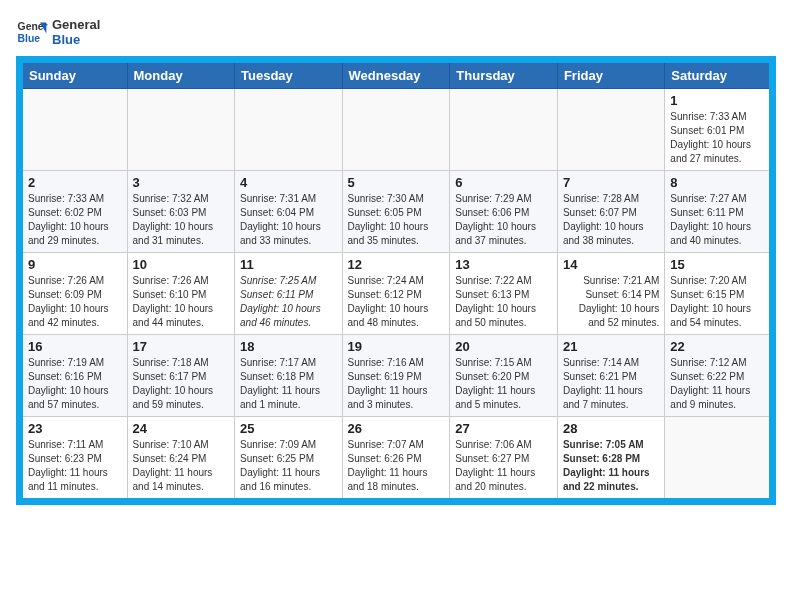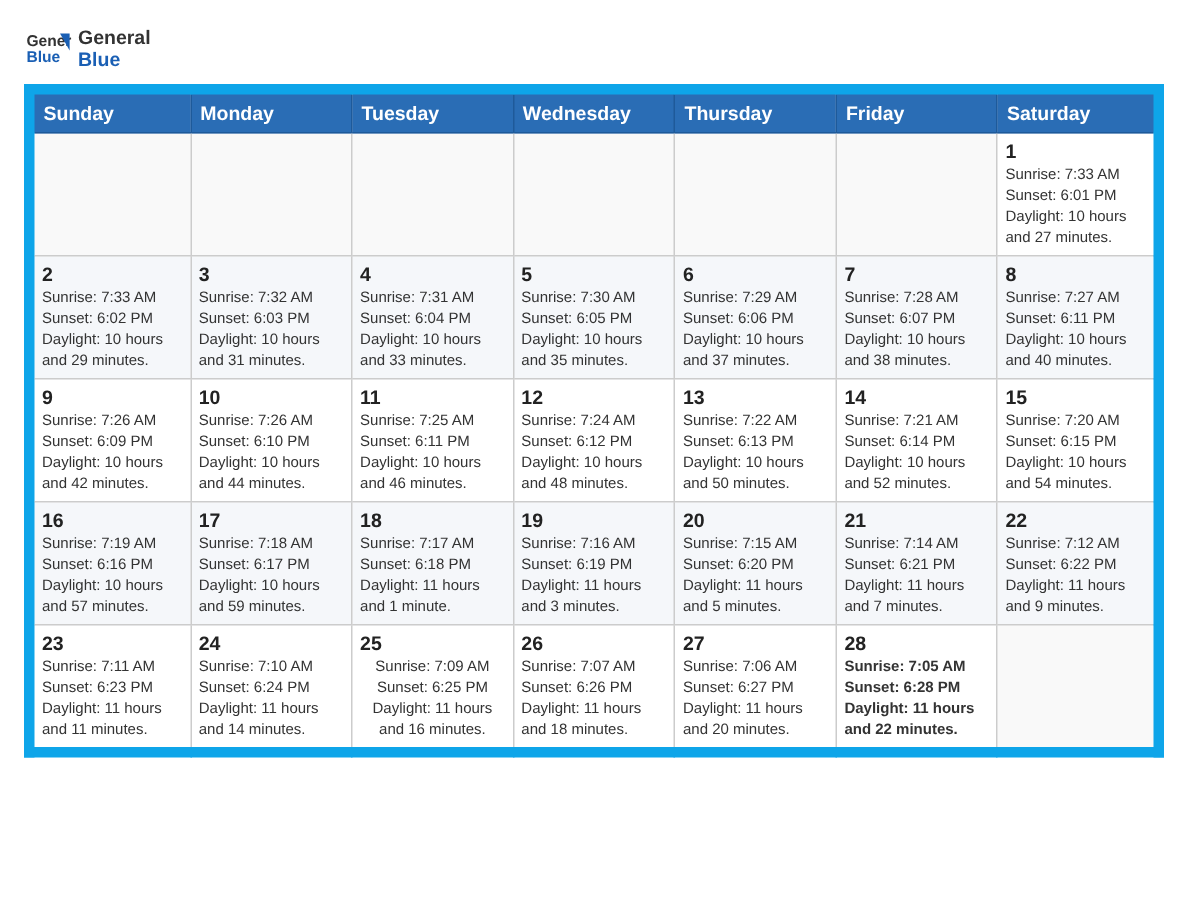--- a/index.html
+++ b/index.html
@@ -185,42 +185,42 @@
         </td>
         <td>
           <span class="day-number">10</span>
           <div class="day-info" style="white-space: pre-line;">Sunrise: 7:26 AM
 Sunset: 6:10 PM
 Daylight: 10 hours
 and 44 minutes.</div>
         </td>
         <td>
           <span class="day-number">11</span>
-          <div class="day-info" style="white-space: pre-line;">Sunrise: 7:25 AM
+          <div class="day-info" style="white-space: pre-line; font-style: italic;">Sunrise: 7:25 AM
 Sunset: 6:11 PM
 Daylight: 10 hours
 and 46 minutes.</div>
         </td>
         <td>
           <span class="day-number">12</span>
           <div class="day-info" style="white-space: pre-line;">Sunrise: 7:24 AM
 Sunset: 6:12 PM
 Daylight: 10 hours
 and 48 minutes.</div>
         </td>
         <td>
           <span class="day-number">13</span>
           <div class="day-info" style="white-space: pre-line;">Sunrise: 7:22 AM
 Sunset: 6:13 PM
 Daylight: 10 hours
 and 50 minutes.</div>
         </td>
         <td>
           <span class="day-number">14</span>
-          <div class="day-info" style="white-space: pre-line;">Sunrise: 7:21 AM
+          <div class="day-info" style="white-space: pre-line; text-align: right;">Sunrise: 7:21 AM
 Sunset: 6:14 PM
 Daylight: 10 hours
 and 52 minutes.</div>
         </td>
         <td>
           <span class="day-number">15</span>
           <div class="day-info" style="white-space: pre-line;">Sunrise: 7:20 AM
 Sunset: 6:15 PM
 Daylight: 10 hours
 and 54 minutes.</div>
@@ -287,21 +287,21 @@
         </td>
         <td>
           <span class="day-number">24</span>
           <div class="day-info" style="white-space: pre-line;">Sunrise: 7:10 AM
 Sunset: 6:24 PM
 Daylight: 11 hours
 and 14 minutes.</div>
         </td>
         <td>
           <span class="day-number">25</span>
-          <div class="day-info" style="white-space: pre-line; text-align: center;">Sunrise: 7:09 AM
+          <div class="day-info" style="white-space: pre-line;">Sunrise: 7:09 AM
 Sunset: 6:25 PM
 Daylight: 11 hours
 and 16 minutes.</div>
         </td>
         <td>
           <span class="day-number">26</span>
           <div class="day-info" style="white-space: pre-line;">Sunrise: 7:07 AM
 Sunset: 6:26 PM
 Daylight: 11 hours
 and 18 minutes.</div>

